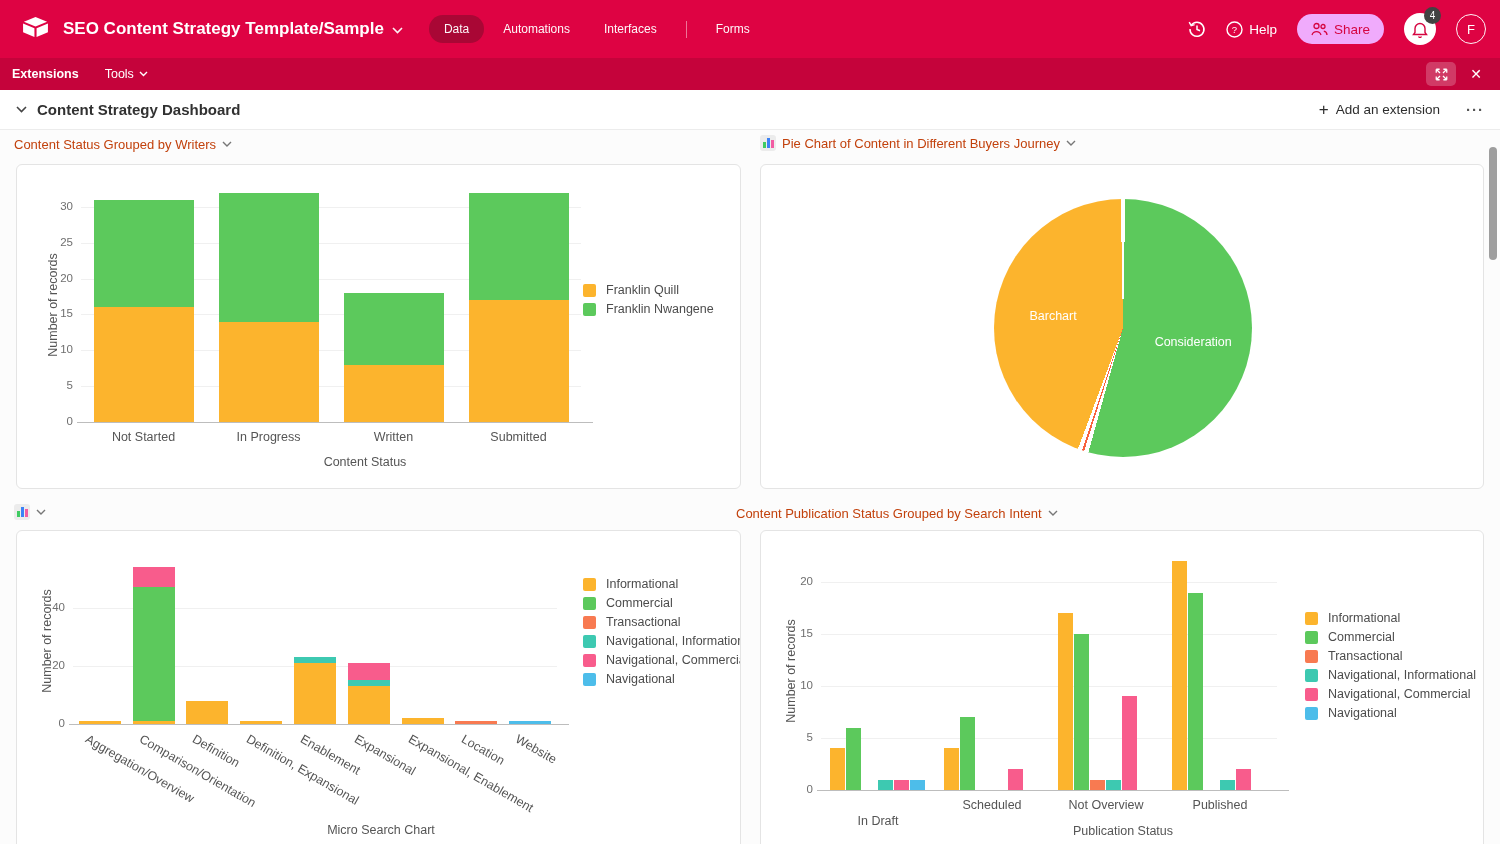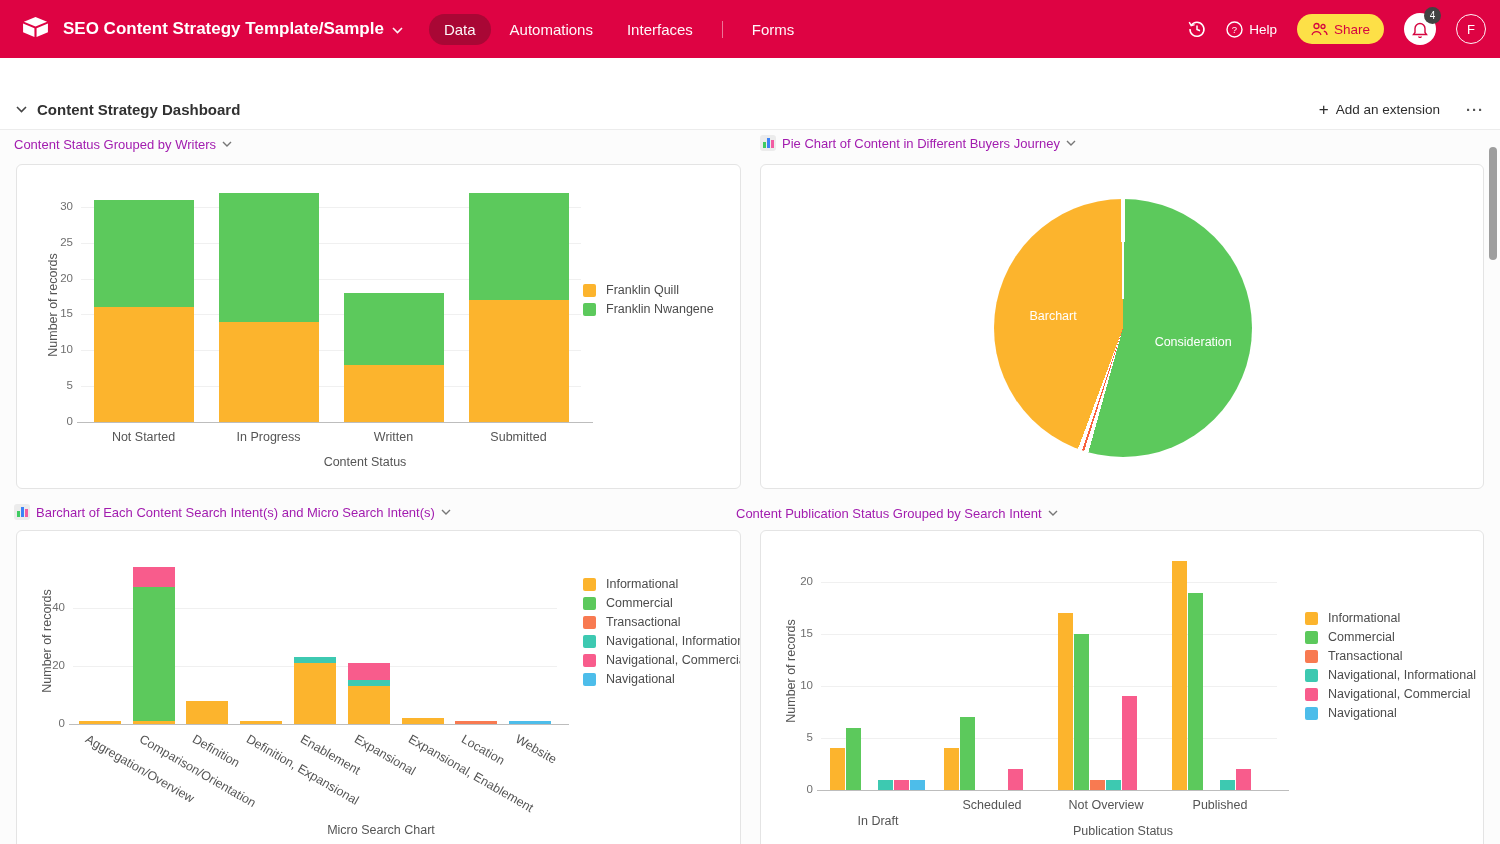--- a/index.html
+++ b/index.html
@@ -6,27 +6,27 @@
   body { font-family:"Liberation Sans","DejaVu Sans",sans-serif; background:#fff; }
   #app { position:relative; width:1500px; height:844px; overflow:hidden; background:#fff; }
 
   
   .topbar { position:absolute; left:0; top:0; width:1500px; height:58px; background:#DE0343;
             display:flex; align-items:center; padding:0 14px; color:#fff; }
   .logo { margin:0 6px 0 8px; flex:0 0 auto; }
   .base-title { font-size:17px; font-weight:700; margin-left:8px; white-space:nowrap; cursor:pointer; }
   .title-chev { margin-left:8px; opacity:.95; }
   .tabs { display:flex; align-items:center; margin-left:26px; gap:4px; }
-  .tab { font-size:15px; padding:7px 15px; border-radius:16px; color:rgba(255,255,255,.97); cursor:pointer; white-space:nowrap; }
+  .tab { font-size:12px; padding:7px 15px; border-radius:16px; color:rgba(255,255,255,.97); cursor:pointer; white-space:nowrap; }
   .tab.active { background:#A90735; font-weight:400; }
   .tabdiv { width:1px; height:17px; background:rgba(255,255,255,.45); margin:0 10px; }
   .tb-spacer { flex:1; }
   .tb-right { display:flex; align-items:center; gap:20px; }
   .tb-icon-btn { display:flex; align-items:center; gap:6px; cursor:pointer; font-size:13.5px; }
-  .share-pill { background:#fde047; color:#D50540; border-radius:17px; height:30px; padding:0 14px;
+  .share-pill { background:#f0abfc; color:#D50540; border-radius:17px; height:30px; padding:0 14px;
                 display:flex; align-items:center; gap:6px; font-size:13.5px; cursor:pointer; }
   .bell-wrap { position:relative; }
   .bell-circle { width:32px; height:32px; background:#fff; border-radius:50%; display:flex; align-items:center; justify-content:center; cursor:pointer; }
   .badge { position:absolute; top:-6px; right:-5px; min-width:17px; height:17px; background:#424242; color:#fff;
            border-radius:9px; font-size:10px; display:flex; align-items:center; justify-content:center; padding:0 4px; }
   .avatar { width:30px; height:30px; border-radius:50%; border:1.5px solid rgba(255,255,255,.95);
             display:flex; align-items:center; justify-content:center; font-size:13px; color:#fff; cursor:pointer; }
 
   
   .extbar { position:absolute; left:0; top:58px; width:1500px; height:32px; background:#C5033B;
@@ -44,21 +44,21 @@
   .dash-chev { margin-right:10px; cursor:pointer; display:flex; }
   .dash-title { font-size:15px; font-weight:700; color:#313131; }
   .dh-spacer { flex:1; }
   .add-ext { display:flex; align-items:center; gap:7px; font-size:13.5px; color:#2d2d2d; cursor:pointer; margin-right:26px; }
   .plus { font-size:17px; font-weight:400; color:#2d2d2d; line-height:1; }
   .more-dots { font-size:15px; font-weight:700; color:#555; letter-spacing:1px; cursor:pointer; }
 
   
   .content { position:absolute; left:0; top:130px; width:1500px; height:714px; background:#FCFCFC; }
   .chart-title-row { position:absolute; display:flex; align-items:center; gap:6px; height:20px;
-                     font-size:13px; color:#a21caf; cursor:pointer; white-space:nowrap; }
+                     font-size:13px; color:#c2410c; cursor:pointer; white-space:nowrap; }
   .card { position:absolute; background:#fff; border:1px solid #E4E4E4; border-radius:6px; overflow:hidden; }
 
   
   .gridline { position:absolute; height:1px; background:#F0F0F0; }
   .baseline { position:absolute; height:1px; background:#BDBDBD; }
   .ytick { position:absolute; width:34px; text-align:right; font-size:11.5px; color:#6f6f6f; }
   .bar-seg { position:absolute; }
   .xcat { position:absolute; font-size:12.5px; color:#555; text-align:center; }
   .xcat.rot { transform:rotate(30deg); transform-origin:0 0; white-space:nowrap; text-align:left; }
   .axis-label { position:absolute; font-size:12.5px; color:#555; }
@@ -129,20 +129,39 @@
             <path d="M3 11.5 V7.5 a5 5 0 0 1 10 0 V11.5 L14.5 13.5 H1.5 Z"></path>
               <path d="M6.5 15.5 a1.7 1.7 0 0 0 3 0"></path>
           </svg>
         </span>
         <span class="badge">4</span>
       </span>
       <span class="avatar">F</span>
     </div>
   </header>
 
+  <div class="extbar">
+    <span class="ext-label">Extensions</span>
+    <span class="tools">
+      <span>Tools</span>
+      <svg width="9" height="6" viewBox="0 0 9 6">
+          <polyline points="1,1 4.5,4.5 8,1" fill="none" stroke="#fff" stroke-width="1.4"></polyline>
+        </svg>
+    </span>
+    <div class="ext-spacer"></div>
+    <span class="expand-btn">
+      <svg width="15" height="15" viewBox="0 0 20 20" fill="none" stroke="#fff" stroke-width="1.7">
+        <path d="M12 8 L17 3 M17 3 h-4.5 M17 3 v4.5"></path>
+        <path d="M8 12 L3 17 M3 17 h4.5 M3 17 v-4.5"></path>
+        <path d="M8 8 L3 3 M3 3 h4.5 M3 3 v4.5"></path>
+        <path d="M12 12 L17 17 M17 17 h-4.5 M17 17 v-4.5"></path>
+      </svg>
+    </span>
+    <span class="close-x">✕</span>
+  </div>
 
   <div class="dashheader">
     <span class="dash-chev">
       <svg width="11" height="7" viewBox="0 0 11 7">
           <polyline points="1,1 5.5,5.5 10,1" fill="none" stroke="#444" stroke-width="1.6"></polyline>
         </svg>
     </span>
     <span class="dash-title">Content Strategy Dashboard</span>
     <div class="dh-spacer"></div>
     <span class="add-ext">
@@ -174,21 +193,20 @@
         </svg>
     </div>
 
     <div class="chart-title-row" style="left:14px; top:372px;">
       <svg width="16" height="16" viewBox="0 0 16 16">
         <rect x="0" y="0" width="16" height="16" rx="3" fill="#ECECEC"></rect>
         <rect x="3" y="7" width="3" height="6" fill="#3FCB62"></rect>
         <rect x="7" y="3" width="3" height="10" fill="#3B82F6"></rect>
         <rect x="11" y="5" width="3" height="8" fill="#F25CA2"></rect>
       </svg>
-      <span>Barchart of Each Content Search Intent(s) and Micro Search Intent(s)</span>
       <svg width="10" height="6" viewBox="0 0 10 6">
           <polyline points="1,1 5,5 9,1" fill="none" stroke="#777" stroke-width="1.4"></polyline>
         </svg>
     </div>
 
     <div class="chart-title-row" style="left:736px; top:373px;">
       <span>Content Publication Status Grouped by Search Intent</span>
       <svg width="10" height="6" viewBox="0 0 10 6">
           <polyline points="1,1 5,5 9,1" fill="none" stroke="#777" stroke-width="1.4"></polyline>
         </svg>

